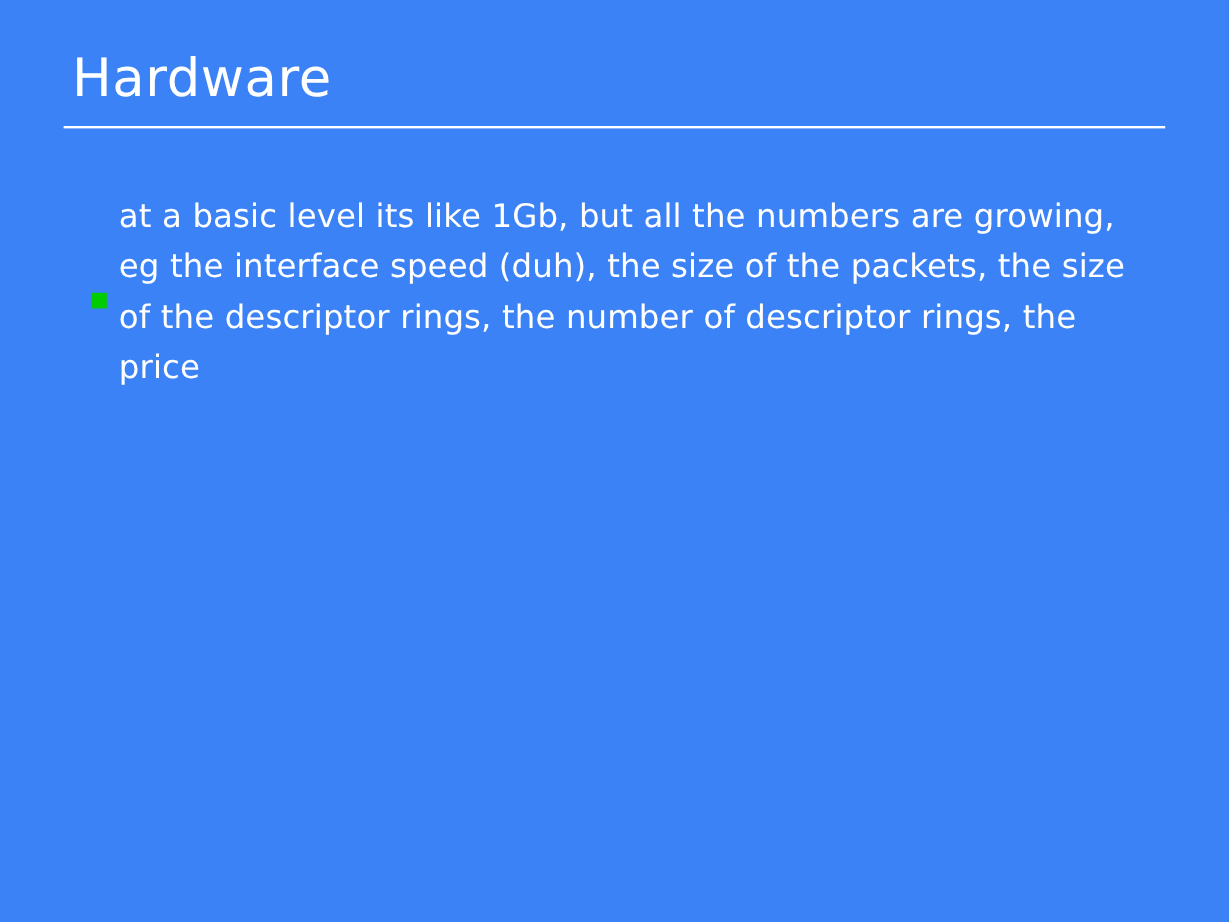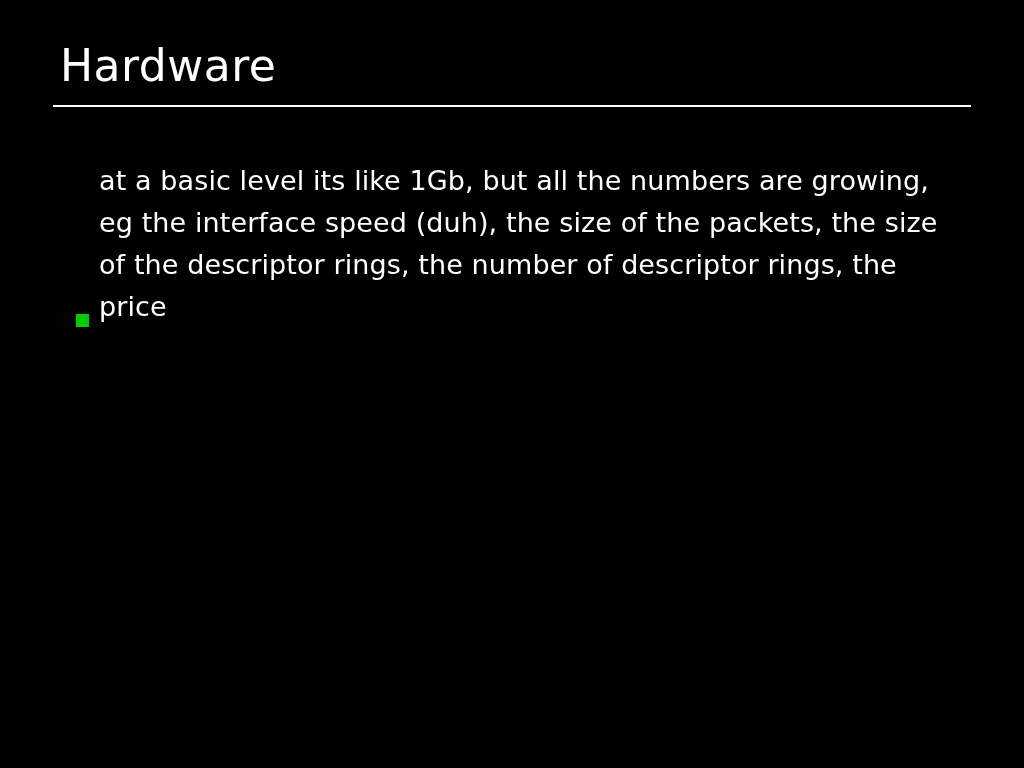--- a/index.html
+++ b/index.html
@@ -10,21 +10,21 @@
     width: 1024px;
     height: 768px;
     background: #42699f;
     font-family: "DejaVu Sans", sans-serif;
     overflow: hidden;
   }
   .slide {
     position: relative;
     width: 1024px;
     height: 768px;
-    background: #000000;
+    background: #3b82f6;
     box-sizing: border-box;
   }
   .slide-title {
     position: absolute;
     left: 60px;
     top: 42px;
     font-size: 44px;
     line-height: 1.1;
     color: #ffffff;
     font-family: "DejaVu Sans", sans-serif;
@@ -46,21 +46,21 @@
     left: 76px;
     top: 160px;
     width: 890px;
     margin: 0;
     padding: 0;
     list-style: none;
   }
   .bullet-item {
     position: relative;
     display: flex;
-    align-items: flex-end;
+    align-items: center;
     margin-bottom: 46px;
   }
   .bullet-marker {
     flex: 0 0 auto;
     width: 13px;
     height: 13px;
     background: #00cc00;
     margin-top: 13px;
     margin-right: 10px;
   }

